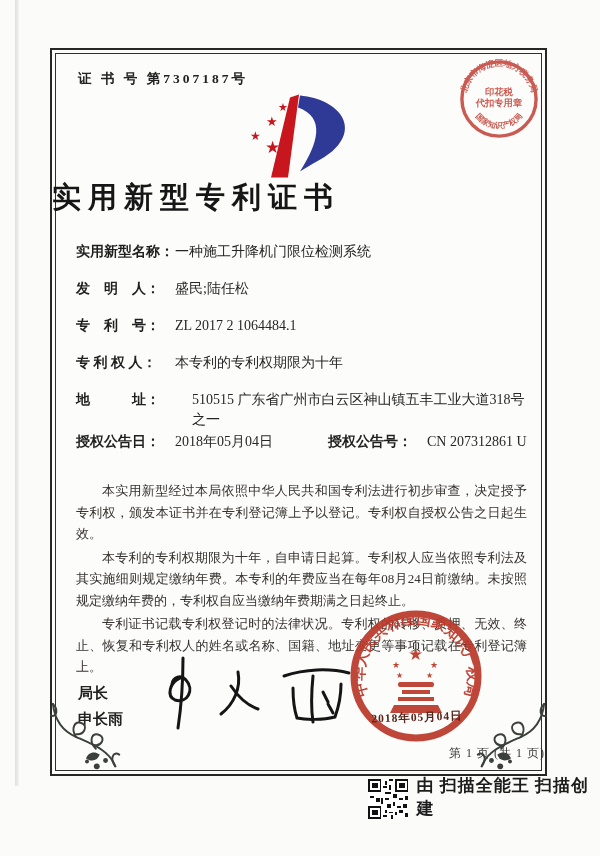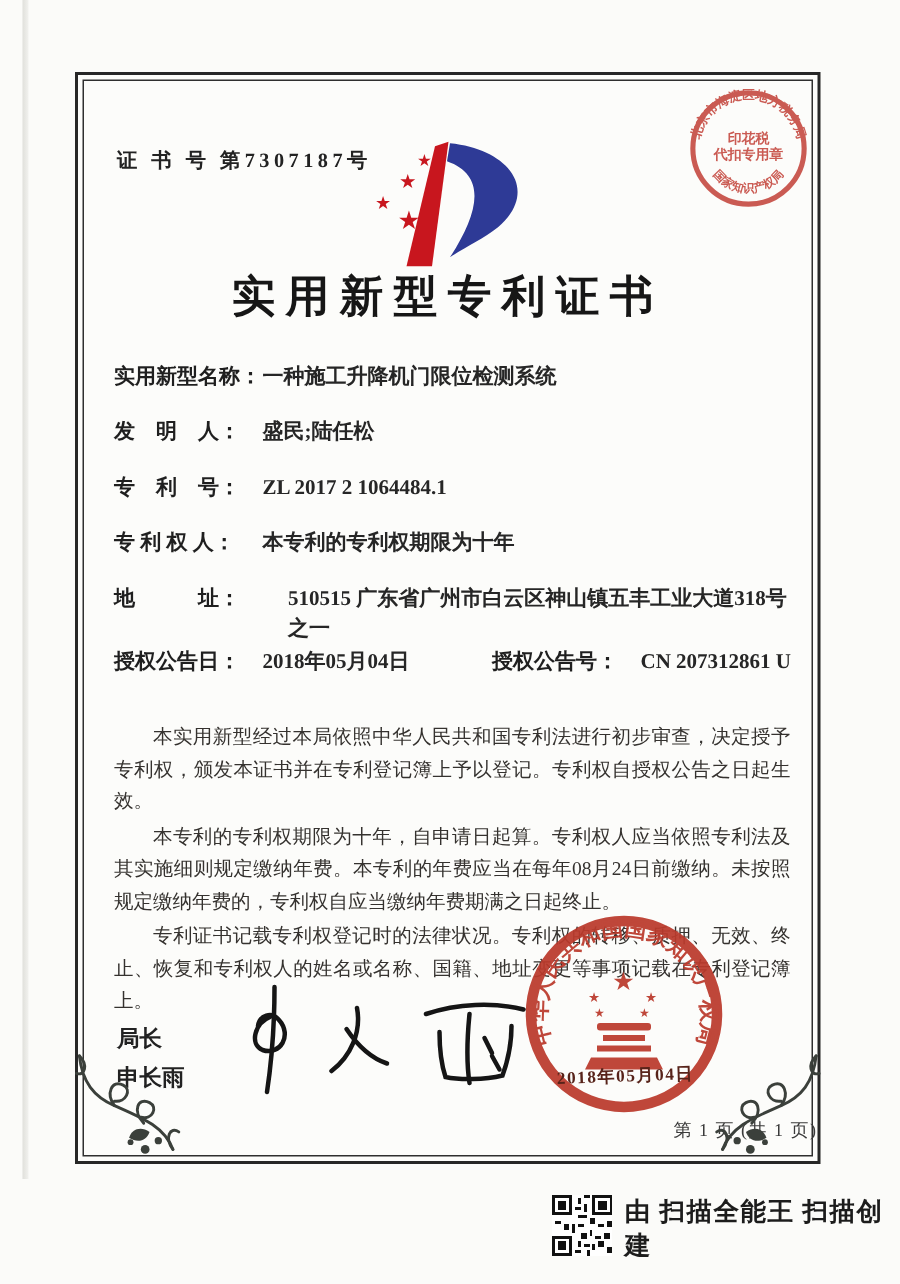--- a/index.html
+++ b/index.html
@@ -4,32 +4,32 @@
 <style>
   html,body{margin:0;padding:0;background:#ffffff;}
   .page{position:relative;width:600px;height:856px;background:#fbfbf9;overflow:hidden;
         font-family:"Liberation Serif","DejaVu Serif",serif;color:#2b2b2b;}
   .scan-edge{position:absolute;left:15px;top:0;bottom:70px;width:4px;
         background:linear-gradient(90deg,#d9d9d4,#efefec);opacity:.8;}
   
   .frame{position:absolute;left:50px;top:48px;width:493px;height:724px;
          border:2px solid #272727;background:#fcfcfa;}
   .frame-inner{position:absolute;inset:3px;border:1px solid #2f2f2f;pointer-events:none;}
-  .cert-no{position:absolute;left:26px;top:48px;font-size:13.5px;font-weight:bold;
+  .cert-no{position:absolute;left:26px;top:20px;font-size:13.5px;font-weight:bold;
            letter-spacing:3px;color:#222;}
   
   .logo{position:absolute;left:186px;top:38px;width:135px;height:98px;}
   
-  .title{position:absolute;left:0;right:0;top:128px;text-align:center;
+  .title{position:absolute;left:0;right:0;top:128px;
          font-size:29px;font-weight:bold;letter-spacing:7px;color:#161616;}
   
   .fields{position:absolute;left:24px;top:192px;right:16px;font-size:14px;}
   .frow{display:flex;margin-bottom:17px;line-height:20px;}
   .flabel{flex:0 0 99px;font-weight:bold;white-space:pre;color:#1f1f1f;}
-  .fvalue{font-weight:bold;color:#262626;max-width:372px;}
+  .fvalue{font-weight:normal;color:#262626;max-width:372px;}
   .frow.addr{margin-bottom:2px;gap:17px;}
   .frow.grant{margin-bottom:0;}
   .grant-pair{display:flex;}
   .grant-pair.first{width:252px;}
   
   .paras{position:absolute;left:24px;right:18px;top:430px;font-size:13px;
          line-height:21.5px;color:#35322f;text-align:justify;}
   .paras p{margin:0 0 2px 0;text-indent:2em;}
   
   .sig-labels{position:absolute;left:26px;top:630px;font-size:15px;font-weight:bold;
@@ -42,21 +42,21 @@
              font-size:11.5px;font-weight:bold;color:#57231a;transform:rotate(-2deg);
              letter-spacing:1px;}
   
   .page-info{position:absolute;left:0;right:0;bottom:12px;text-align:right;
              font-size:12px;color:#3a3a3a;letter-spacing:1px;}
   
   .orn{position:absolute;bottom:-4px;width:78px;height:78px;}
   .orn.right{right:-3px;}
   .orn.left{left:-3px;transform:scaleX(-1);}
   
-  .wmark{position:absolute;left:368px;top:796px;display:flex;align-items:flex-start;gap:8px;}
+  .wmark{position:absolute;left:368px;top:774px;display:flex;align-items:flex-end;gap:8px;}
   .wmark-text{font-size:17px;font-weight:bold;color:#1c1c1c;
               font-family:"Liberation Serif",serif;letter-spacing:1px;}
   .qr{width:42px;height:42px;}
   .seal-ring-text{font-family:"Liberation Serif",serif;}
 </style>
 </head>
 <body>
 
 <div class="page">
   <div class="scan-edge"></div>

